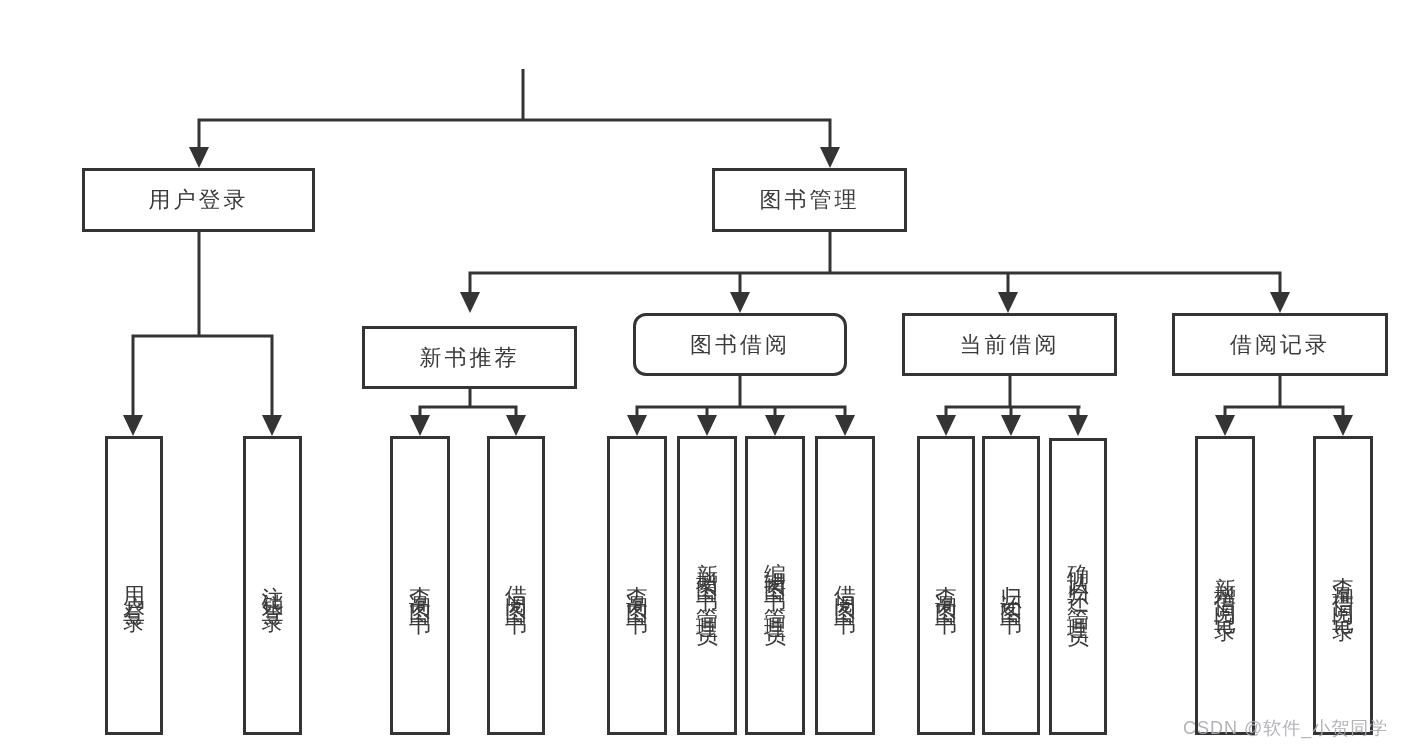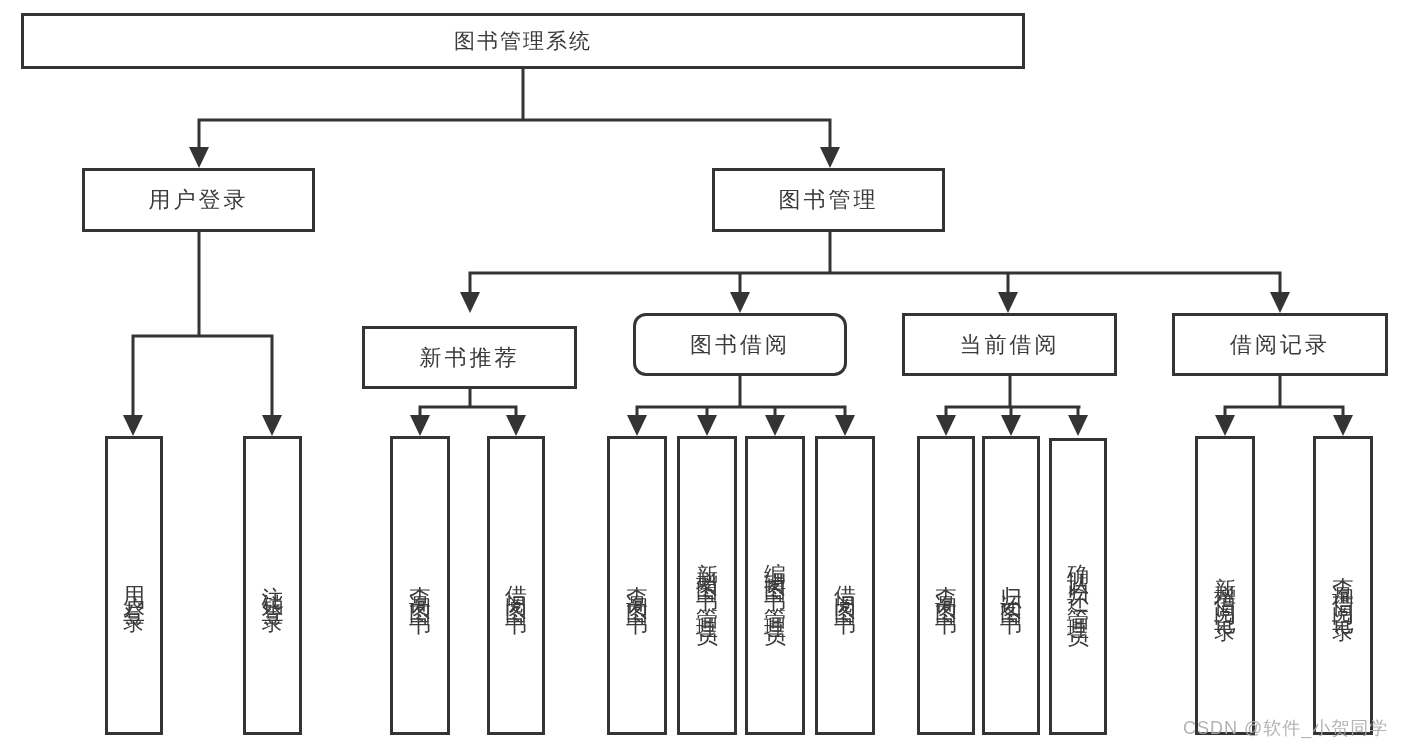--- a/index.html
+++ b/index.html
@@ -76,28 +76,25 @@
          M460 292 L480 292 L470 313 Z  M730 292 L750 292 L740 313 Z
          M998 292 L1018 292 L1008 313 Z  M1270 292 L1290 292 L1280 313 Z
          M410 415 L430 415 L420 436 Z  M506 415 L526 415 L516 436 Z
          M627 415 L647 415 L637 436 Z  M697 415 L717 415 L707 436 Z
          M765 415 L785 415 L775 436 Z  M835 415 L855 415 L845 436 Z
          M936 415 L956 415 L946 436 Z  M1001 415 L1021 415 L1011 436 Z
          M1068 415 L1088 415 L1078 436 Z
          M1215 415 L1235 415 L1225 436 Z  M1333 415 L1353 415 L1343 436 Z" fill="#343434" stroke="none"></path>
   </svg>
 
-  <div class="box root" style="left:21px; top:13px; width:1004px; height:56px;">
-    <span class="hlabel">图书管理系统</span>
-  </div>
 
   <div class="box" style="left:82px; top:168px; width:233px; height:64px;">
     <span class="hlabel">用户登录</span>
   </div>
-  <div class="box" style="left:712px; top:168px; width:233px; height:64px;">
+  <div class="box" style="left:712px; top:168px; width:195px; height:64px;">
     <span class="hlabel">图书管理</span>
   </div>
 
   <div class="box" style="left:362px; top:326px; width:215px; height:63px;">
     <span class="hlabel">新书推荐</span>
   </div>
   <div class="box" style="left:633px; top:313px; width:214px; height:63px;border-radius:13px;">
     <span class="hlabel">图书借阅</span>
   </div>
   <div class="box" style="left:902px; top:313px; width:215px; height:63px;">

